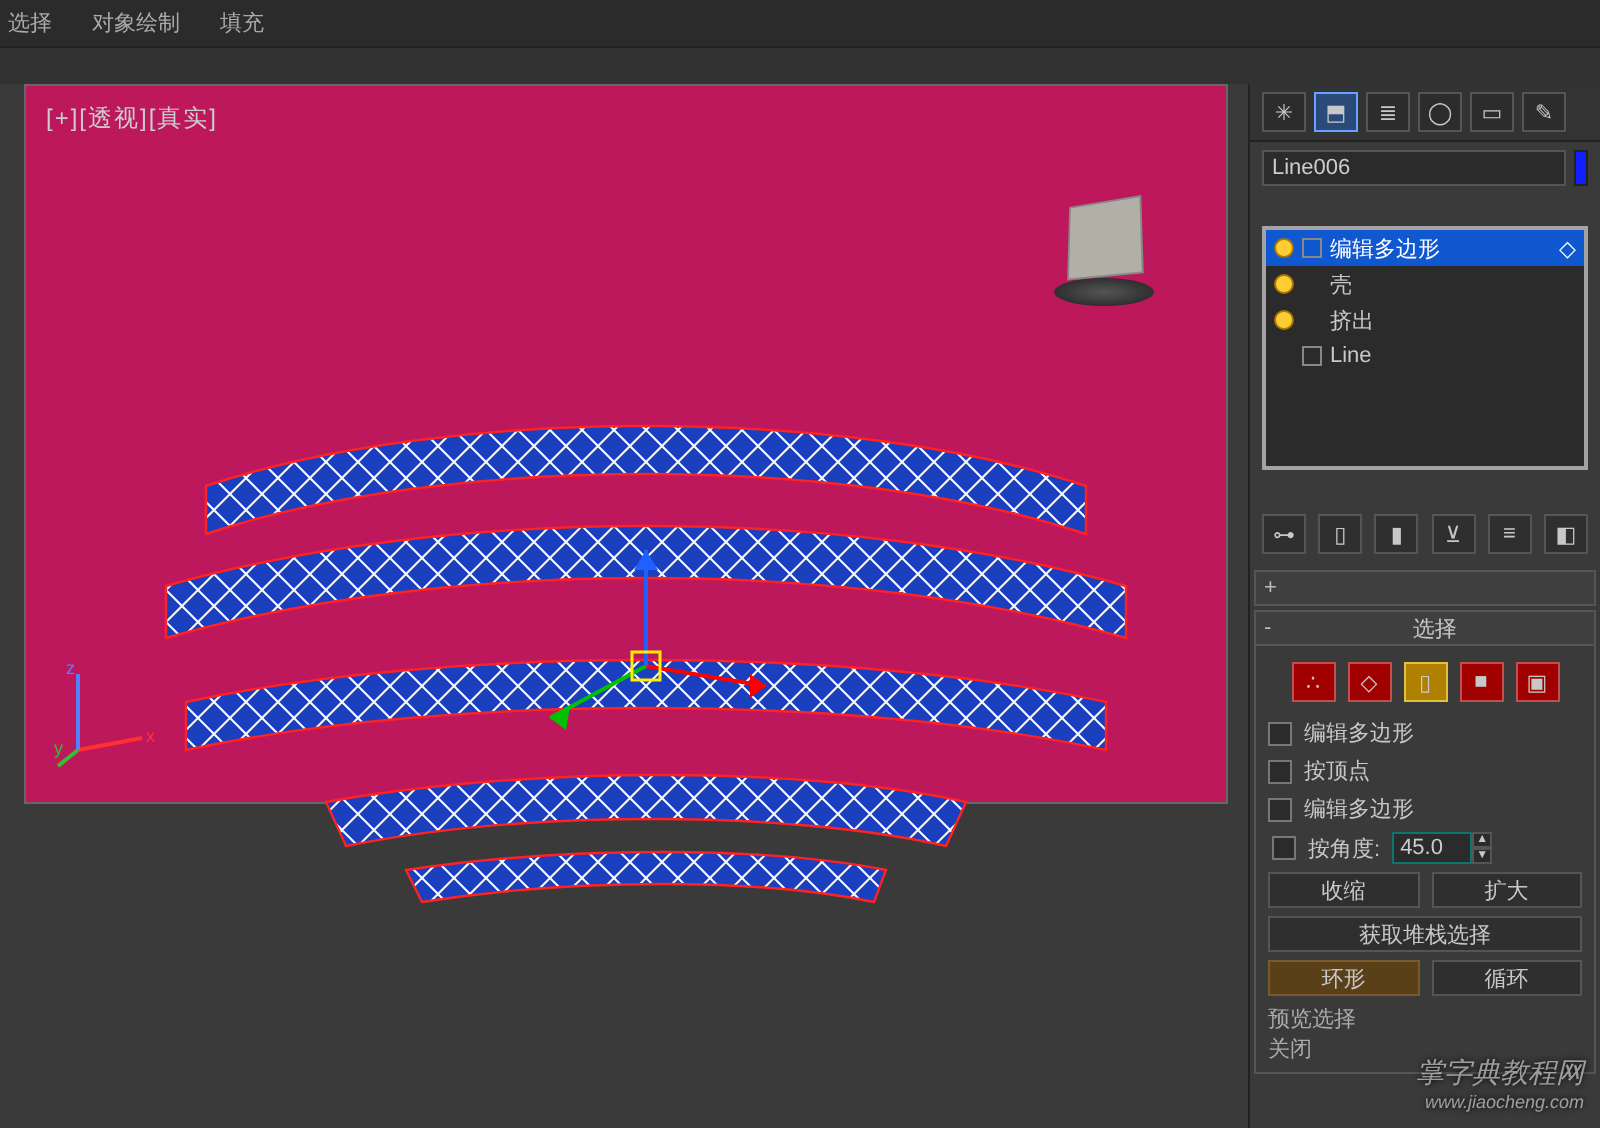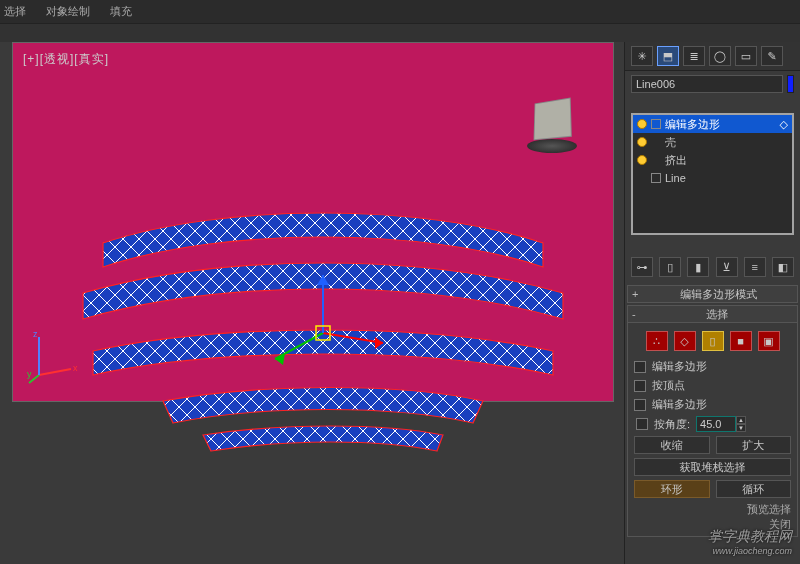--- a/index.html
+++ b/index.html
@@ -95,21 +95,21 @@
   .chk-row{display:flex;align-items:center;gap:6px;padding:2px 0;}
   .chk{ width:12px;height:12px;border:1px solid #777;background:#2b2b2b;}
   .spin-row{display:flex;align-items:center;gap:6px;padding:2px 2px;}
   .spinner{ display:flex; align-items:center;}
   .spinner input{ width:40px;background:#2b2b2b;border:1px solid #0f766e;color:#ccc;height:16px;font-size:11px;padding:0 3px;}
   .spinner .arrows{display:flex;flex-direction:column;}
   .spinner .arrows div{width:10px;height:8px;background:#2b2b2b;border:1px solid #555;font-size:6px;line-height:6px;text-align:center;}
   .btn-row{display:flex;gap:6px;padding:2px 0;}
   .btn{flex:1;height:18px;border:1px solid #555;background:#2f2f2f;display:flex;align-items:center;justify-content:center;}
   .btn.brown{background:#5a4018;border-color:#7a5a2a;}
-  .line{color:#aaa;text-align:right;}
+  .line{color:#aaa;}
   
   .watermark{
     position:absolute; right:8px; bottom:8px;
     color:rgba(255,255,255,0.55); font-size:14px; font-style:italic;
     text-shadow:0 0 3px #000;
   }
   .watermark .sm{font-size:9px;display:block;text-align:right;}
   svg text { font-family: inherit; }
 </style>
 </head>
@@ -211,21 +211,20 @@
     <div class="ibtn">▯</div>
     <div class="ibtn">▮</div>
     <div class="ibtn">⊻</div>
     <div class="ibtn">≡</div>
     <div class="ibtn">◧</div>
   </div>
 
   <div class="rollout">
     <div class="rollout-head">
       <span class="sign">+</span>
-      <span style="flex:1;text-align:center">编辑多边形模式</span>
     </div>
   </div>
 
   <div class="rollout">
     <div class="rollout-head">
       <span class="sign">-</span>
       <span style="flex:1;text-align:center">选择</span>
     </div>
     <div class="rollout-body">
       <div class="subobj-row">

